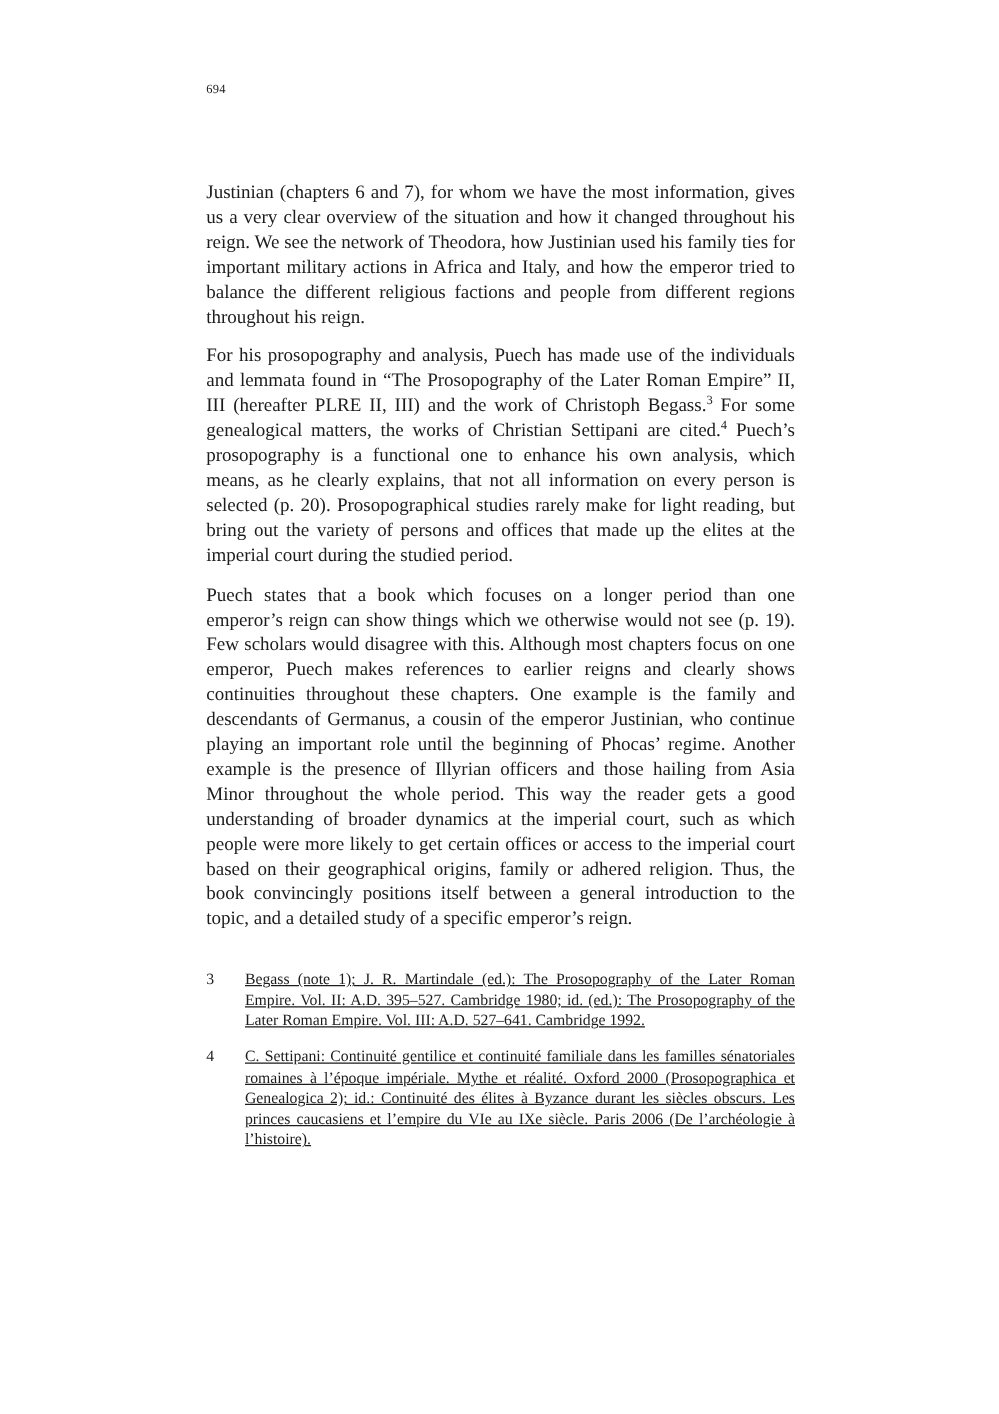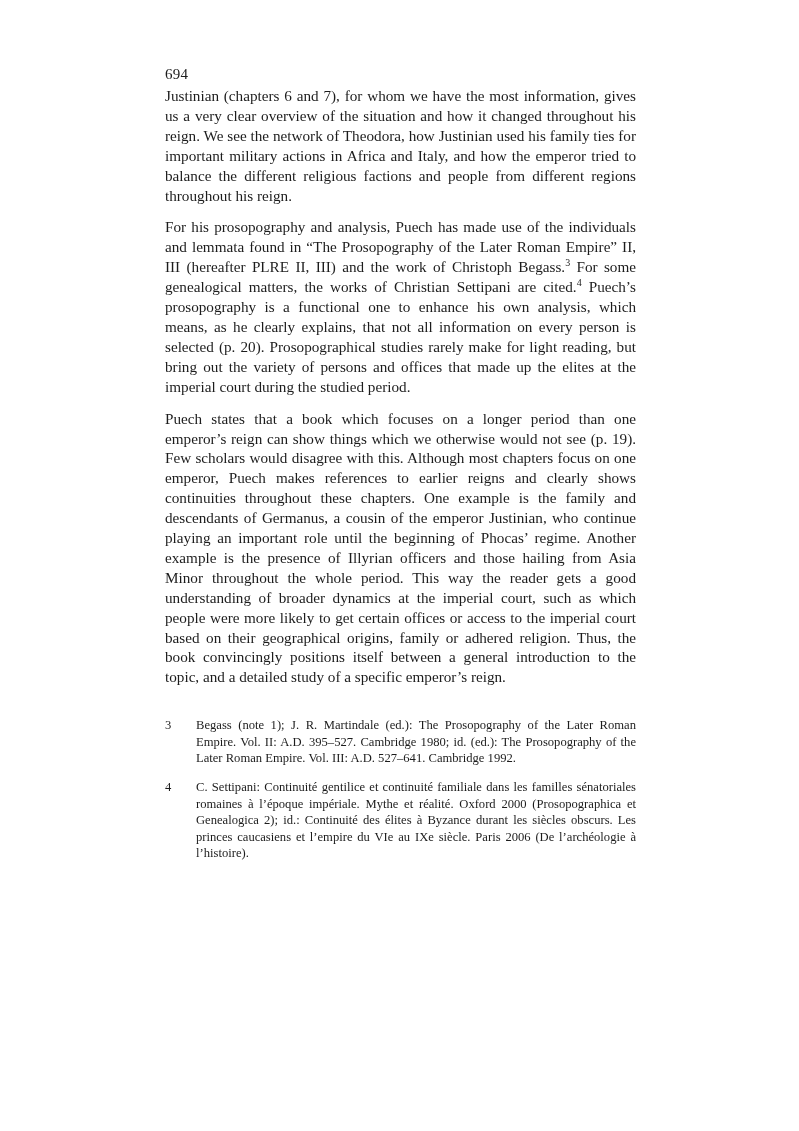--- a/index.html
+++ b/index.html
@@ -18,36 +18,37 @@
   }
   .content {
     position: absolute;
     left: 165px;
     top: 66px;
     width: 471px;
   }
   .running-header {
     position: relative;
     height: 20px;
-    font-size: 15px;
+    font-size: 10px;
     letter-spacing: 0.02em;
   }
   .page-number {
     position: absolute;
     left: 0;
     top: 0;
   }
   .author {
     position: absolute;
     left: 0;
     right: 0;
     top: 0;
     text-align: center;
   }
   .body-text {
+    margin-top: 58px;
     font-size: 15.2px;
     line-height: 19.9px;
     text-align: justify;
     hyphens: auto;
   }
   .body-text p {
     margin: 0 0 12px 0;
   }
   sup.fn-ref {
     font-size: 10px;
@@ -64,20 +65,21 @@
     margin-bottom: 12px;
   }
   .fn-num {
     width: 31px;
     flex: 0 0 31px;
   }
   .fn-text {
     flex: 1 1 auto;
     text-align: justify;
     hyphens: auto;
+    text-decoration: underline;
   }
 </style>
 </head>
 <body>
 
 <div class="page">
   <div class="content">
 
     <header class="running-header">
       <span class="page-number">694</span>

